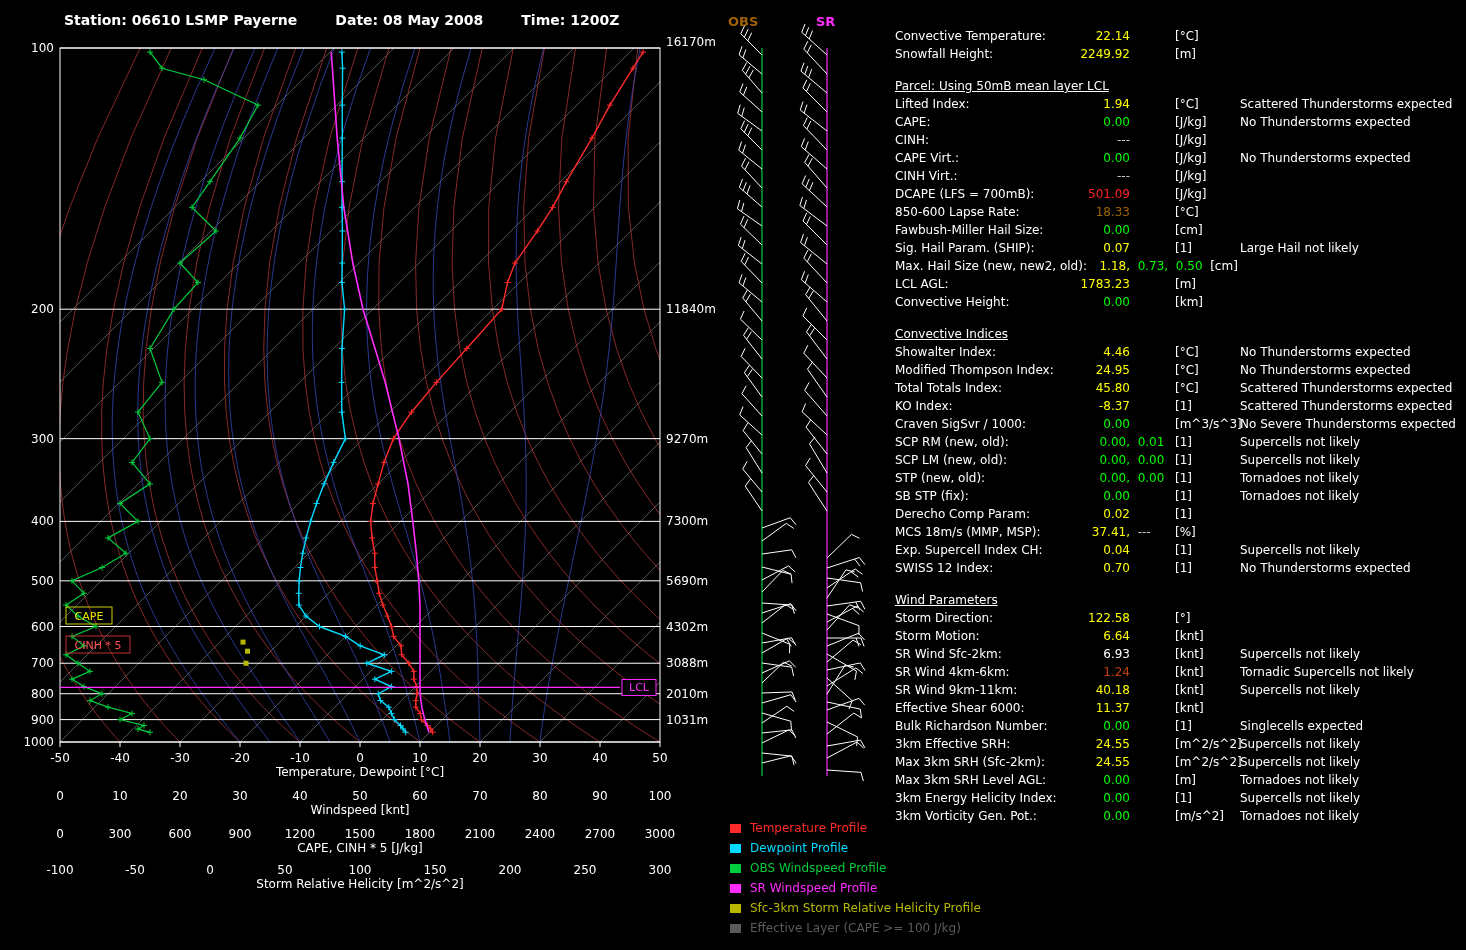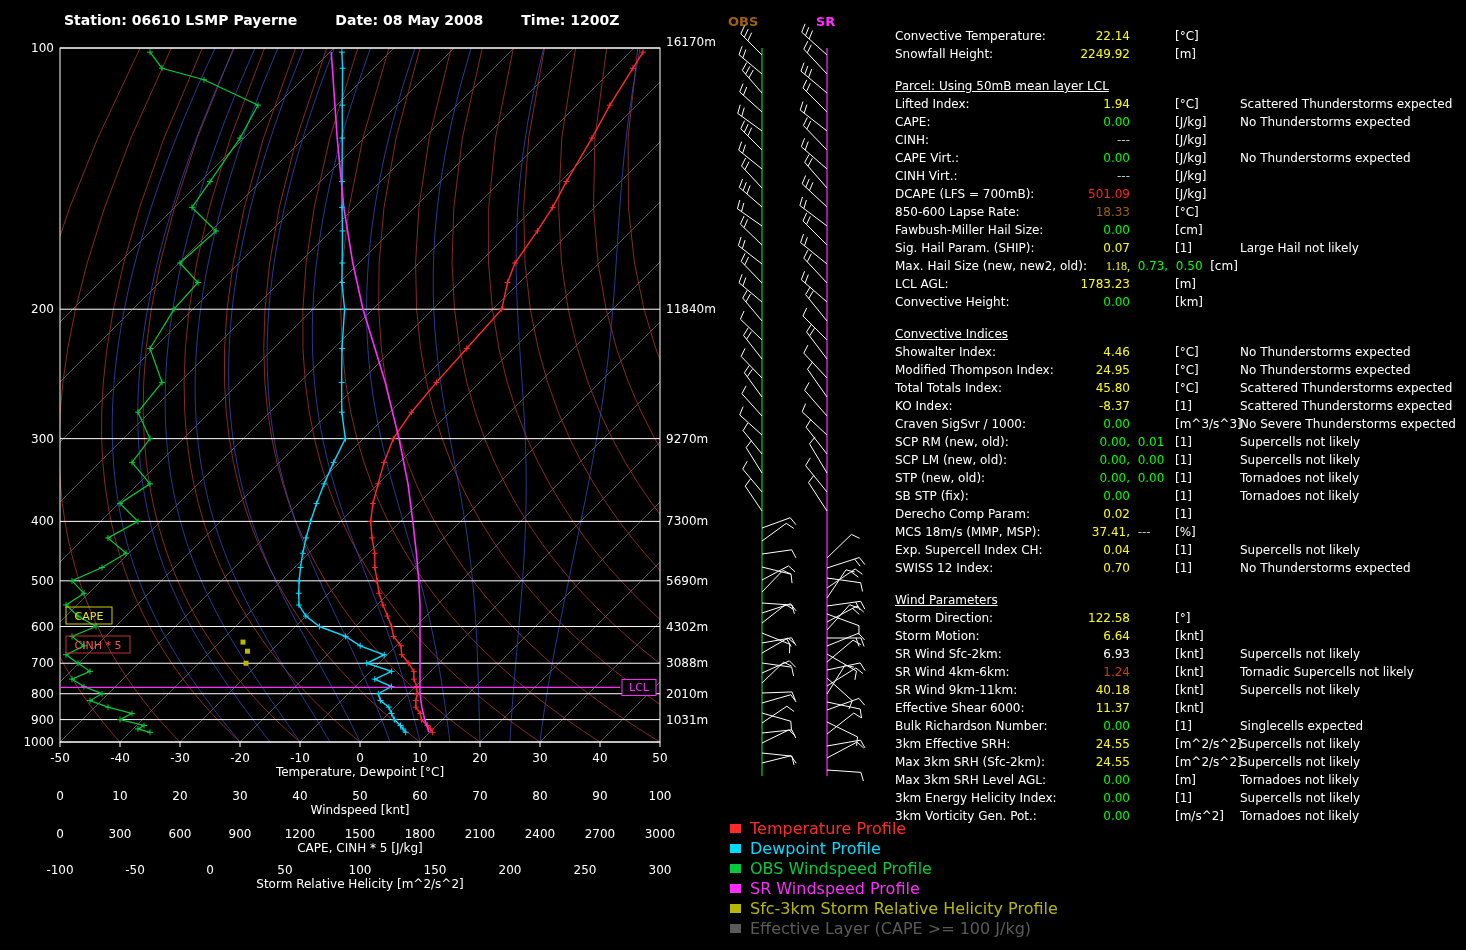--- a/index.html
+++ b/index.html
@@ -13,21 +13,21 @@
   .sr-lab{left:816px;color:#ff2cff;}
   .ptable{position:absolute;left:895px;top:27px;color:#fff;font-size:12px;}
   .trow{display:flex;height:18px;align-items:center;white-space:nowrap;}
   .gap{height:14px;}
   .u{text-decoration:underline;}
   .cp{width:150px;flex:none;overflow:visible;}
   .cv{width:85px;flex:none;text-align:right;position:relative;}
   .cv .tail{position:absolute;left:100%;top:0;white-space:pre;text-align:left;}
   .cu{width:110px;flex:none;box-sizing:border-box;padding-left:45px;color:#fff;}
   .cc{color:#fff;}
-  .legend{position:absolute;font-size:16px;}
+  .legend{position:absolute;font-size:12px;}
   .legendL{left:730px;top:818px;}
   .legendR{left:1078px;top:818px;}
   .litem{display:flex;align-items:center;height:20px;}
   .sq{width:11px;height:9px;margin-right:9px;flex:none;}
 </style>
 </head>
 <body>
 
 <div class="screen">
   <div class="hdr">
@@ -772,21 +772,21 @@
         <div class="cc"></div>
       </div>
       <div class="trow">
         <div class="cp">Sig. Hail Param. (SHIP):</div>
         <div class="cv"><span style="color: rgb(255, 255, 0);">0.07</span></div>
         <div class="cu">[1]</div>
         <div class="cc">Large Hail not likely</div>
       </div>
       <div class="trow">
         <div class="cp">Max. Hail Size (new, new2, old):</div>
-        <div class="cv"><span style="color: rgb(255, 255, 0); font-family: Liberation Serif, serif;">1.18,</span><span class="tail"><span style="color: rgb(0, 255, 0);">  0.73,</span><span style="color: rgb(0, 255, 0);">  0.50</span><span style="color: rgb(255, 255, 255);">  [cm]</span></span></div>
+        <div class="cv"><span style="color: rgb(255, 255, 0);">1.18,</span><span class="tail"><span style="color: rgb(0, 255, 0);">  0.73,</span><span style="color: rgb(0, 255, 0);">  0.50</span><span style="color: rgb(255, 255, 255);">  [cm]</span></span></div>
         <div class="cu"></div>
         <div class="cc"></div>
       </div>
       <div class="trow">
         <div class="cp">LCL AGL:</div>
         <div class="cv"><span style="color: rgb(255, 255, 0);">1783.23</span></div>
         <div class="cu">[m]</div>
         <div class="cc"></div>
       </div>
       <div class="trow">

